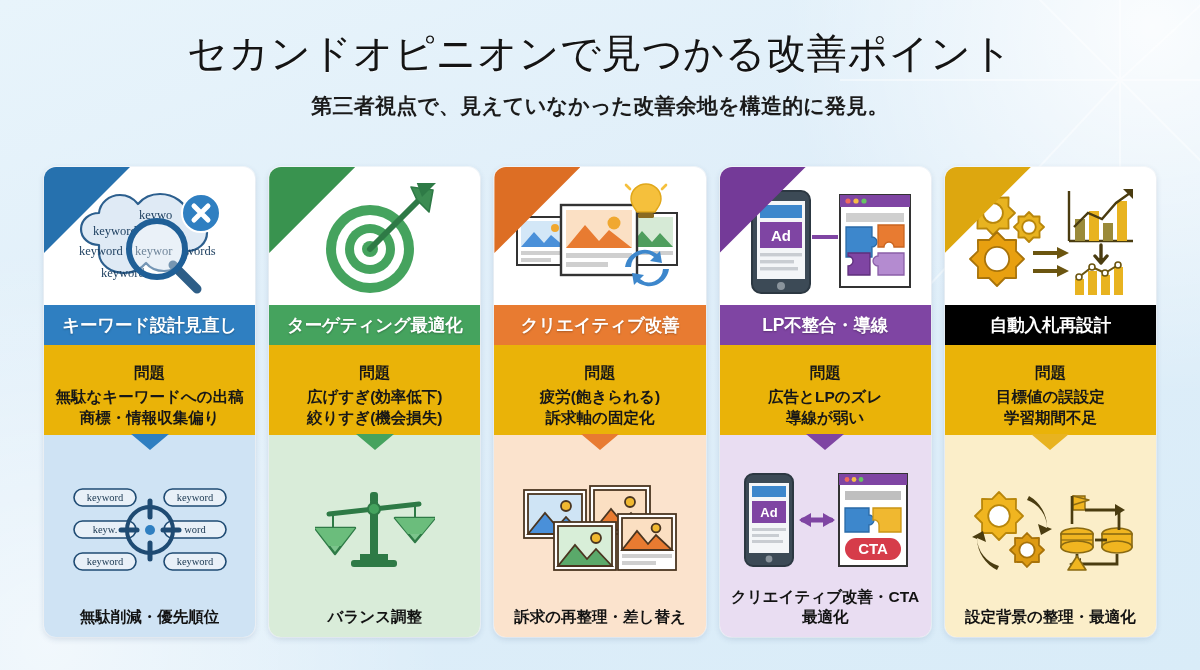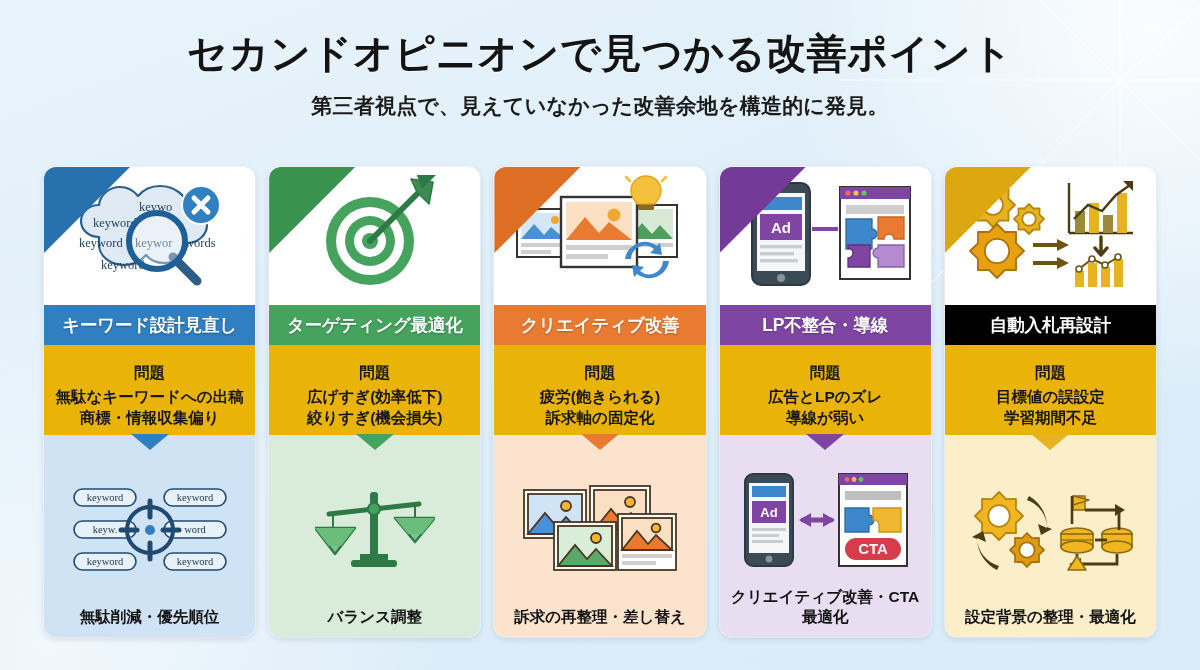--- a/index.html
+++ b/index.html
@@ -33,21 +33,21 @@
   
   #page-header {
     position: absolute;
     top: 0; left: 0; right: 0;
     padding-top: 30px;
     text-align: center;
     z-index: 3;
   }
   #page-title {
     font-size: 40px;
-    font-weight: bold;
+    font-weight: normal;
     letter-spacing: .5px;
     color: #141414;
     line-height: 1.15;
     text-shadow: 0 1px 0 rgba(255,255,255,.6);
   }
   #page-subtitle {
     margin-top: 16px;
     font-size: 21px;
     font-weight: bold;
     color: #1b1b1b;
@@ -93,21 +93,21 @@
     color: #ffffff;
     line-height: 1;
     text-shadow: 0 1px 2px rgba(0,0,0,.25);
   }
 
   
   .card-hero {
     height: 138px;
     background: #ffffff;
     display: flex;
-    align-items: flex-start;
+    align-items: flex-end;
     justify-content: center;
     padding: 8px 10px 4px;
     border-radius: 16px;
   }
   .card-hero svg { display: block; }
 
   
   .card-band {
     height: 40px;
     display: flex;

